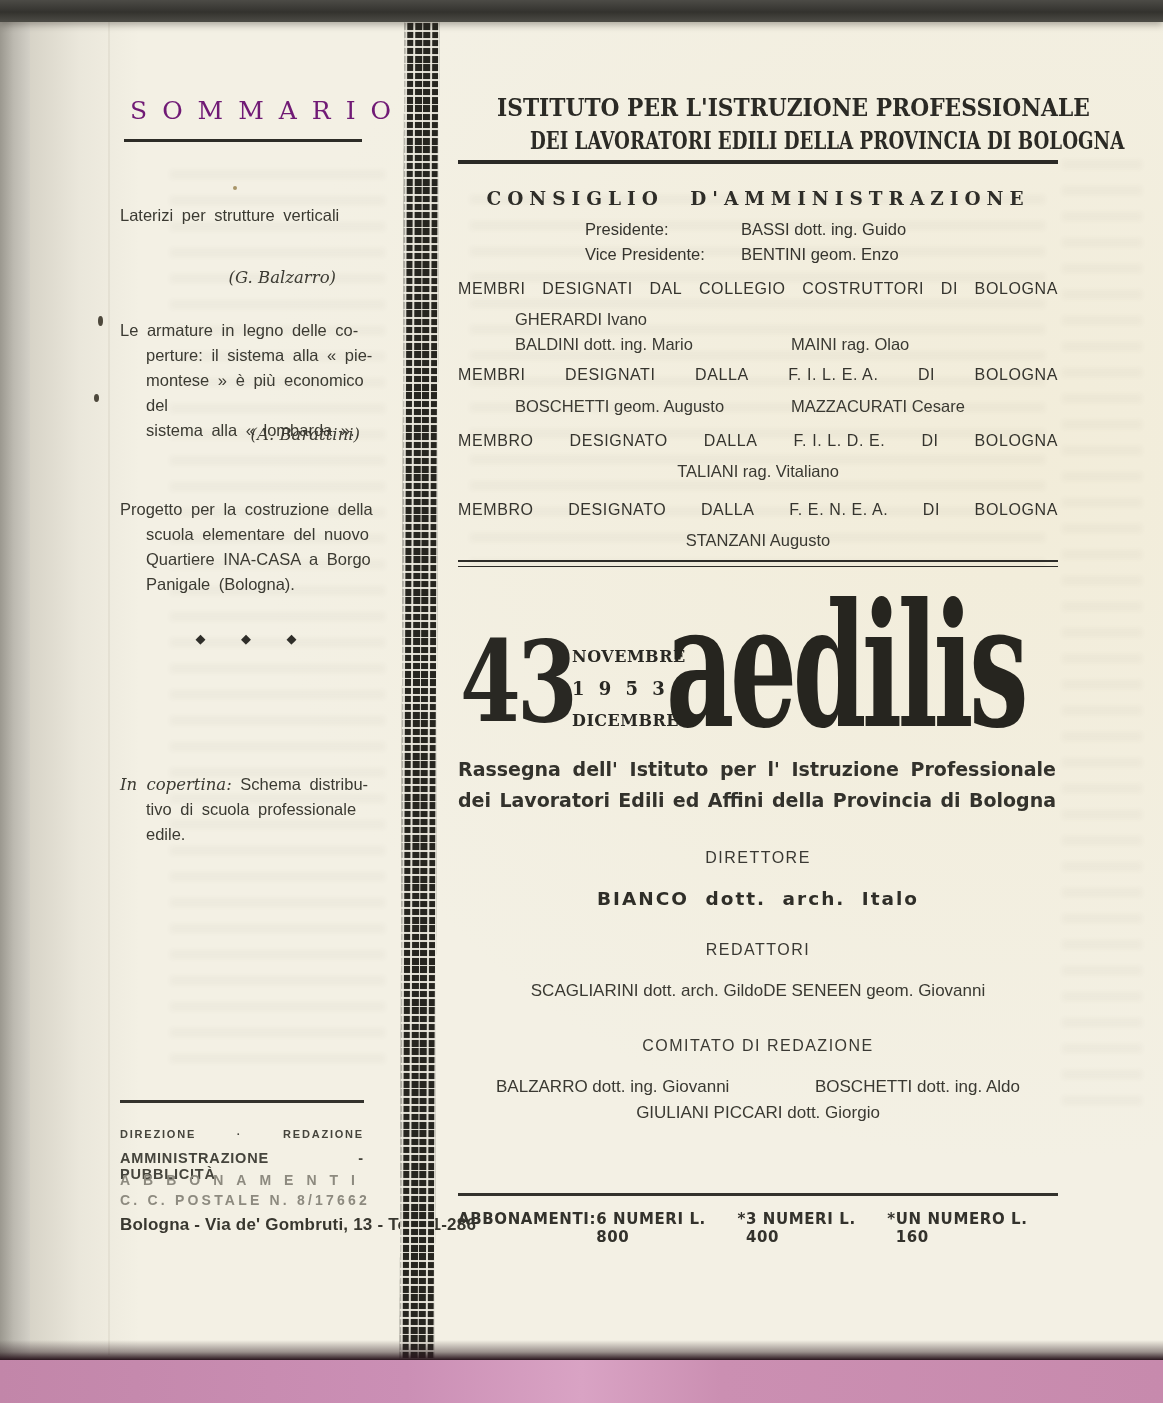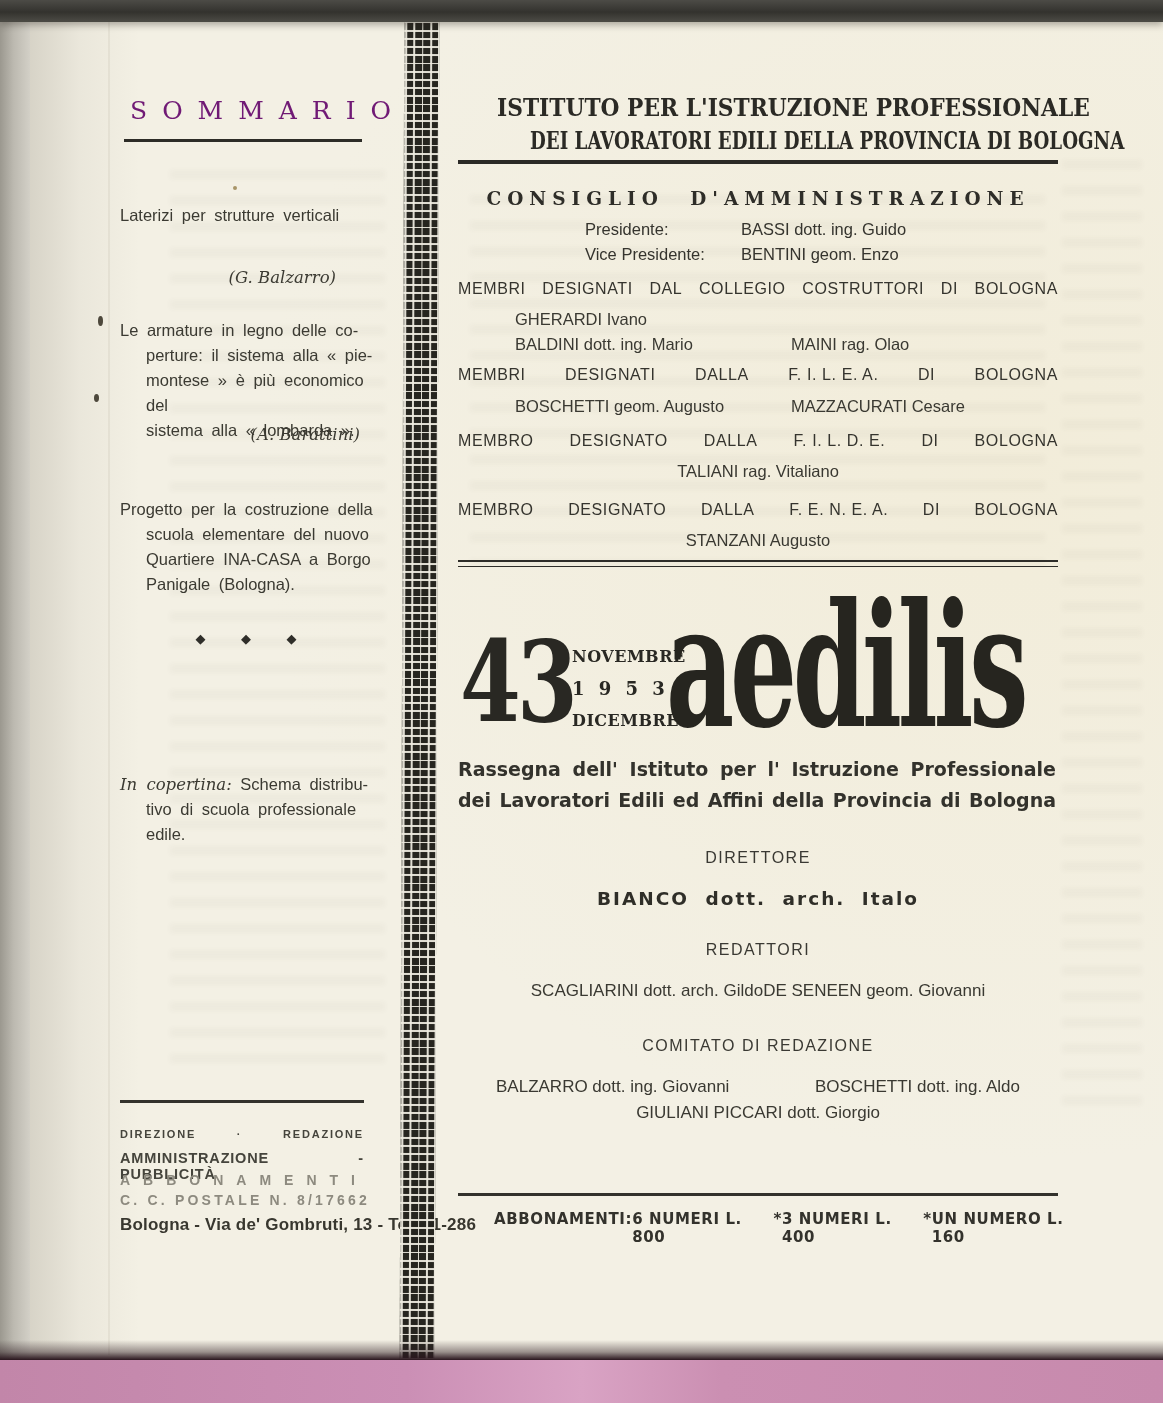--- a/index.html
+++ b/index.html
@@ -107,21 +107,21 @@
   .small-head{position:absolute;left:0;width:600px;text-align:center;font-size:16px;
     letter-spacing:1.5px;color:#3a3933;}
   .dir-name{position:absolute;top:888px;left:0;width:600px;text-align:center;
     font-family:"DejaVu Sans",sans-serif;font-weight:bold;font-size:18.5px;letter-spacing:2px;
     word-spacing:8px;color:#2f2e28;}
   .pair-row{position:absolute;left:38px;width:524px;display:flex;justify-content:space-between;
     font-size:17px;color:#3a3932;}
   .bot-rule{position:absolute;top:1193px;left:0;width:600px;height:2.5px;background:#33322c;}
   .abbo{position:absolute;top:1210px;left:0;width:600px;display:flex;justify-content:space-between;
     font-family:"DejaVu Sans",sans-serif;font-weight:bold;font-size:15px;letter-spacing:.6px;
-    color:#33322c;margin-left:36px;}
+    color:#33322c;}
 </style>
 </head>
 <body>
 
 <div class="root">
 
   <div class="pink-bottom"></div>
   <div class="left-edge"></div>
   <div class="paper"></div>
   <div class="crease"></div>

